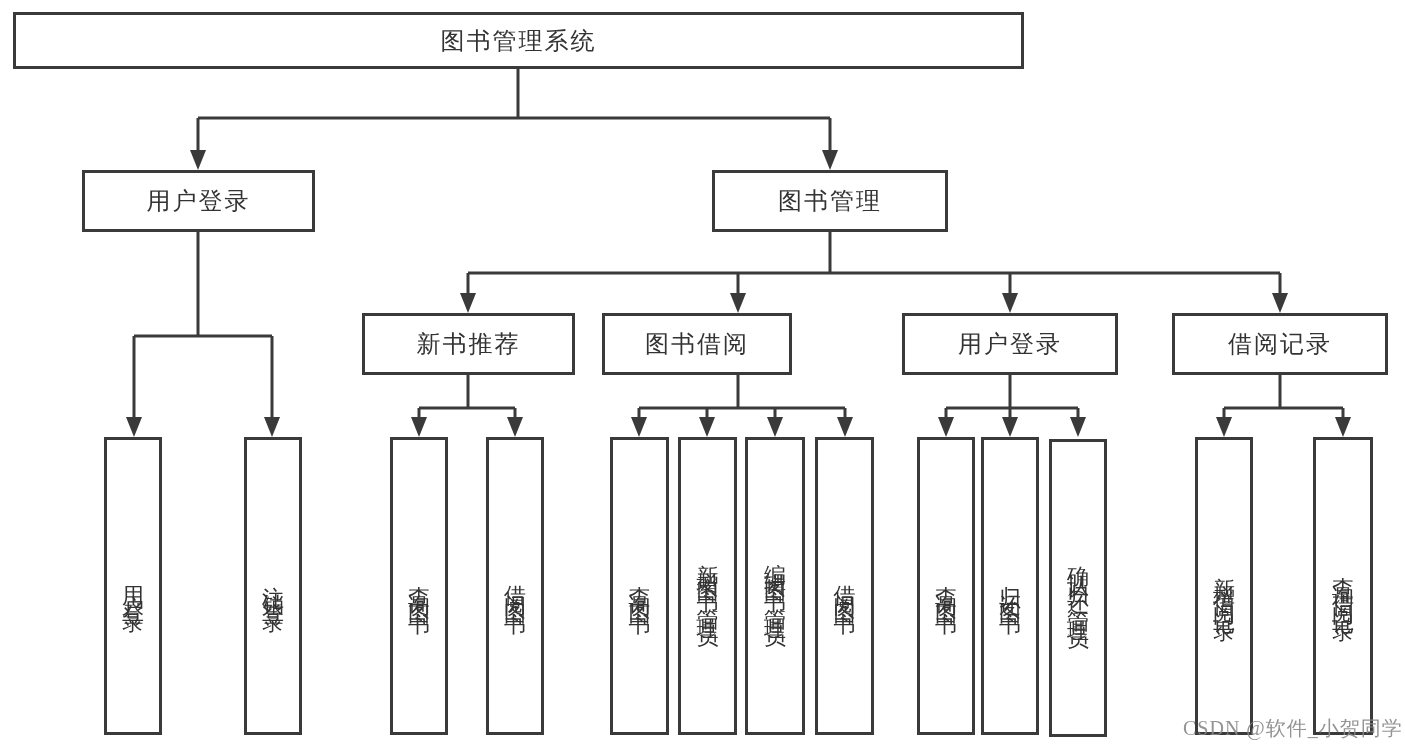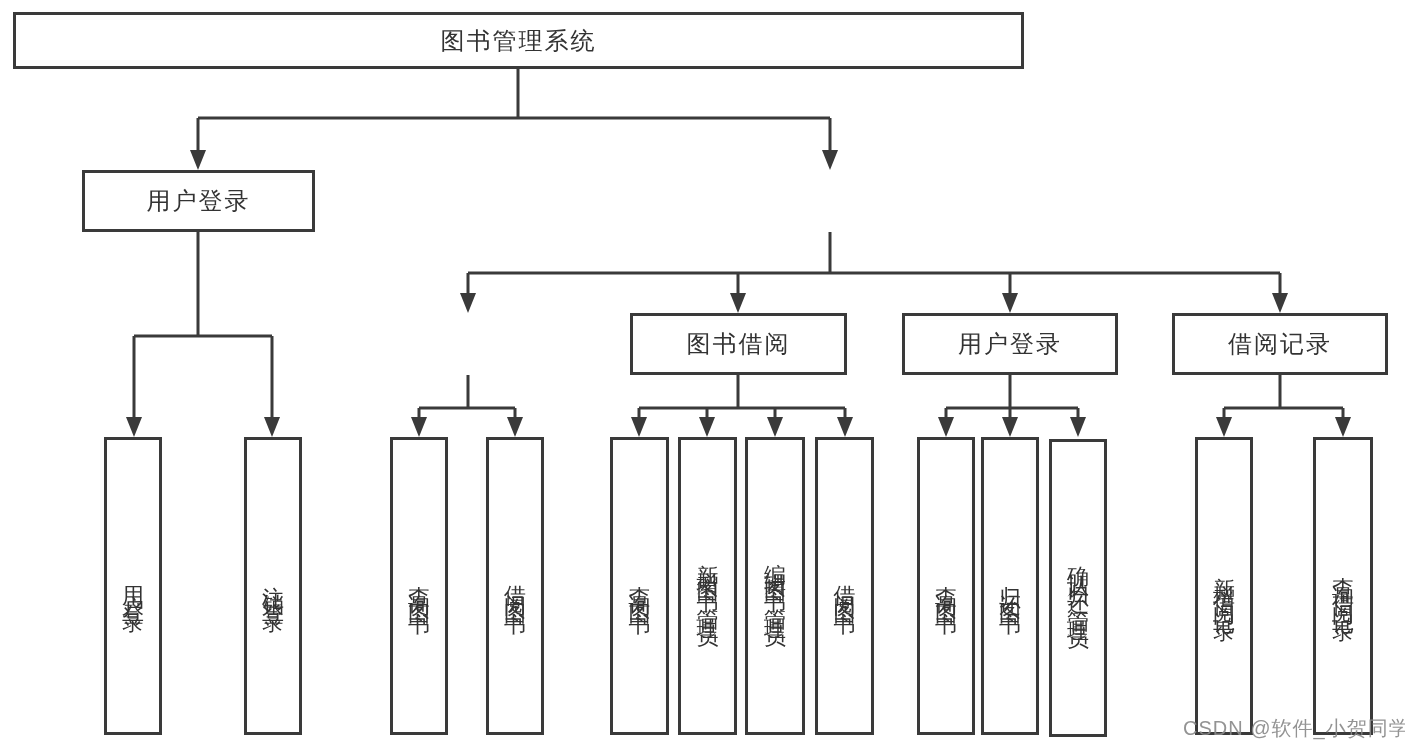--- a/index.html
+++ b/index.html
@@ -7,20 +7,21 @@
     padding: 0;
     background: #ffffff;
     font-family: "Liberation Sans", sans-serif;
   }
   .stage {
     position: relative;
     width: 1405px;
     height: 747px;
     background: #ffffff;
     overflow: hidden;
+    font-family: Liberation Serif, serif;
   }
   .connectors {
     position: absolute;
     left: 0;
     top: 0;
     z-index: 1;
   }
   .box {
     position: absolute;
     box-sizing: border-box;
@@ -91,22 +92,28 @@
     </g>
   </svg>
 
   <div class="box h" style="left:13px;top:12px;width:1011px;height:57px">
     <span>图书管理系统</span>
   </div>
 
   <div class="box h" style="left:82px;top:170px;width:233px;height:62px">
     <span>用户登录</span>
   </div>
+  <div class="box h" style="left:712px;top:170px;width:236px;height:62px">
+    <span>图书管理</span>
+  </div>
 
-  <div class="box h" style="left:630px;top:313px;width:217px;height:62px">
+  <div class="box h" style="left:362px;top:313px;width:213px;height:62px">
+    <span>新书推荐</span>
+  </div>
+  <div class="box h" style="left:602px;top:313px;width:190px;height:62px">
     <span>图书借阅</span>
   </div>
   <div class="box h" style="left:902px;top:313px;width:216px;height:62px">
     <span>用户登录</span>
   </div>
   <div class="box h" style="left:1172px;top:313px;width:216px;height:62px">
     <span>借阅记录</span>
   </div>
 
   <div class="box v" style="left:104px;top:437px;width:58px;height:298px">

